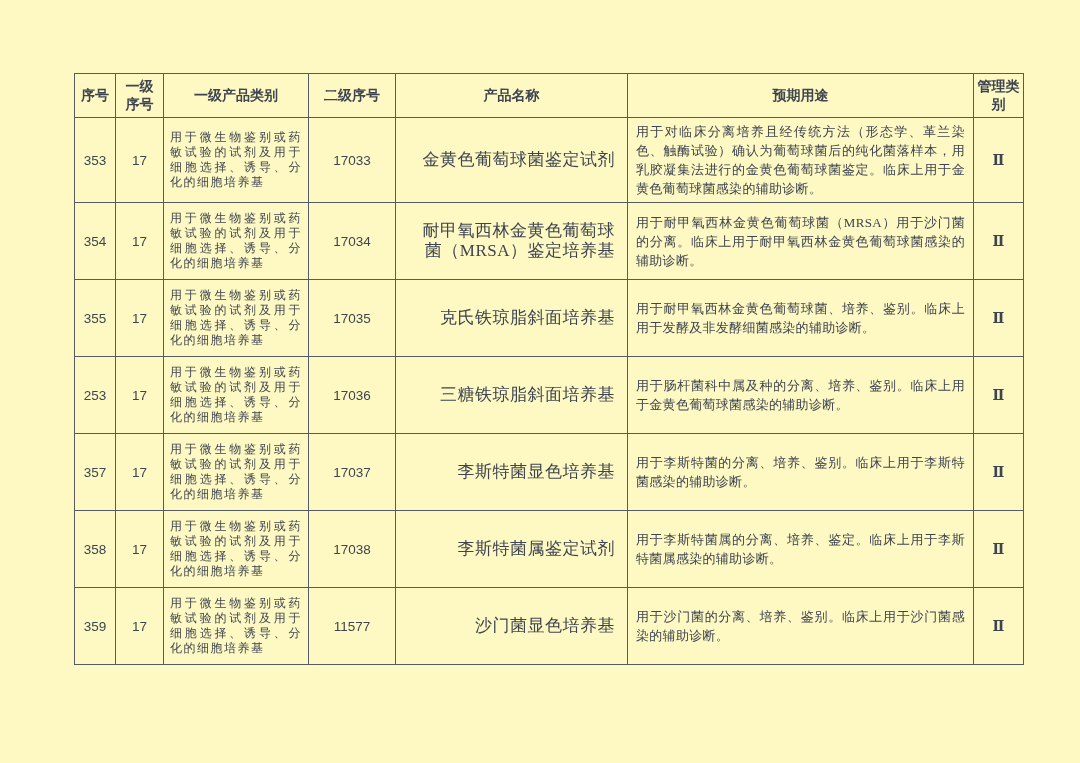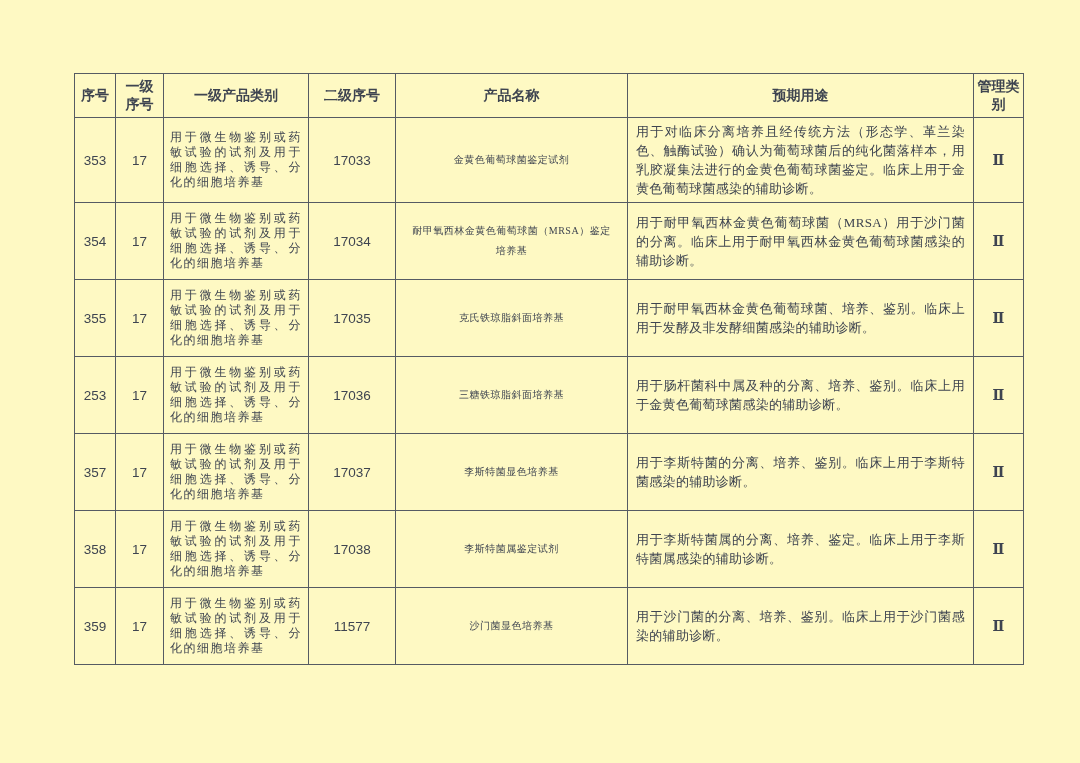--- a/index.html
+++ b/index.html
@@ -61,22 +61,22 @@
   td.col-category {
     padding: 3px 6px;
     line-height: 15px;
     letter-spacing: 1.5px;
     text-align: justify;
     word-break: break-all;
     font-size: 12px;
   }
   td.col-product-name {
     padding: 4px 12px;
-    text-align: center;
-    font-size: 10px;
+    text-align: right;
+    font-size: 17px;
     line-height: 20px;
     letter-spacing: 0.5px;
     word-break: break-all;
   }
   td.col-intended-use {
     padding: 4px 8px;
     text-align: justify;
     line-height: 19px;
     letter-spacing: 0.3px;
     word-break: break-all;

